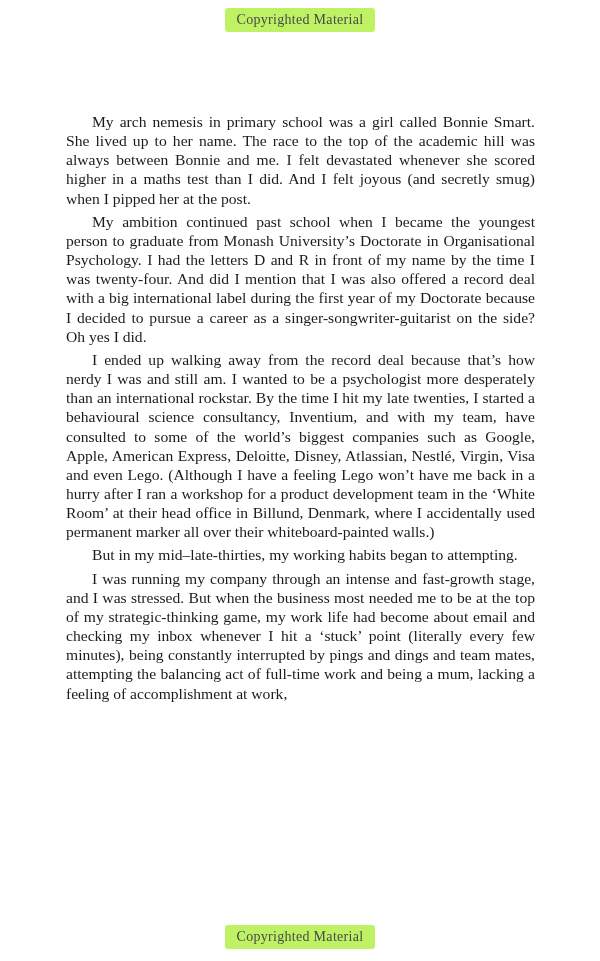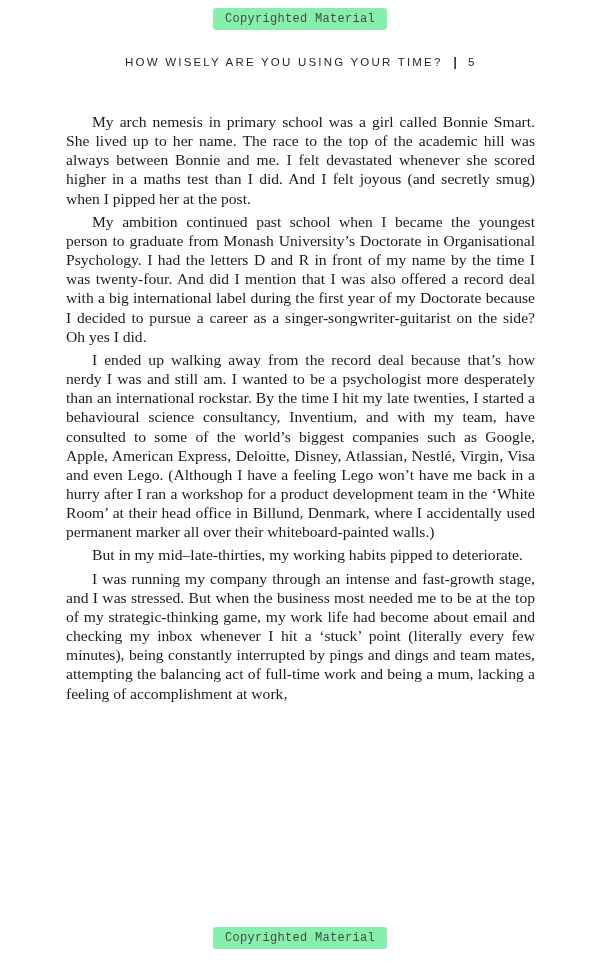--- a/index.html
+++ b/index.html
@@ -19,24 +19,24 @@
   .copyright-strip {
     position: absolute;
     left: 0;
     width: 100%;
     text-align: center;
   }
   .copyright-strip.top { top: 8px; }
   .copyright-strip.bottom { bottom: 12px; }
   .copyright-pill {
     display: inline-block;
-    font-family: Liberation Mono, monospace;
-    font-size: 12px;
+    font-family: Liberation Serif, serif;
+    font-size: 14px;
     color: #4a4a4a;
-    background: #86efac;
+    background: #bef264;
     border-radius: 3px;
     padding: 4px 12px;
     letter-spacing: 0.3px;
   }
   .running-header {
     position: absolute;
     top: 56px;
     left: 0;
     width: 100%;
     text-align: center;
@@ -73,29 +73,26 @@
 </style>
 </head>
 <body>
 
 <div class="page">
 
   <div class="copyright-strip top">
     <span class="copyright-pill">Copyrighted Material</span>
   </div>
 
-  <div class="running-header">
-    <span>HOW WISELY ARE YOU USING YOUR TIME?</span><span class="sep">|</span><span class="pageno">5</span>
-  </div>
 
   <div class="body-text">
     <p>My arch nemesis in primary school was a girl called Bonnie Smart. She lived up to her name. The race to the top of the academic hill was always between Bonnie and me. I felt devastated whenever she scored higher in a maths test than I did. And I felt joyous (and secretly smug) when I pipped her at the post.</p>
     <p>My ambition continued past school when I became the youngest person to graduate from Monash University’s Doctorate in Organisational Psychology. I had the letters D and R in front of my name by the time I was twenty-four. And did I mention that I was also offered a record deal with a big international label during the first year of my Doctorate because I decided to pursue a career as a singer-songwriter-guitarist on the side? Oh yes I did.</p>
     <p>I ended up walking away from the record deal because that’s how nerdy I was and still am. I wanted to be a psychologist more desperately than an international rockstar. By the time I hit my late twenties, I started a behavioural science consultancy, Inventium, and with my team, have consulted to some of the world’s biggest companies such as Google, Apple, American Express, Deloitte, Disney, Atlassian, Nestlé, Virgin, Visa and even Lego. (Although I have a feeling Lego won’t have me back in a hurry after I ran a workshop for a product development team in the ‘White Room’ at their head office in Billund, Denmark, where I accidentally used permanent marker all over their whiteboard-painted walls.)</p>
-    <p>But in my mid–late-thirties, my working habits pipped to deteriorate.</p>
+    <p>But in my mid–late-thirties, my working habits began to attempting.</p>
     <p>I was running my company through an intense and fast-growth stage, and I was stressed. But when the business most needed me to be at the top of my strategic-thinking game, my work life had become about email and checking my inbox whenever I hit a ‘stuck’ point (literally every few minutes), being constantly interrupted by pings and dings and team mates, attempting the balancing act of full-time work and being a mum, lacking a feeling of accomplishment at work,</p>
   </div>
 
   <div class="copyright-strip bottom">
     <span class="copyright-pill">Copyrighted Material</span>
   </div>
 
 </div>
 
 </body></html>

